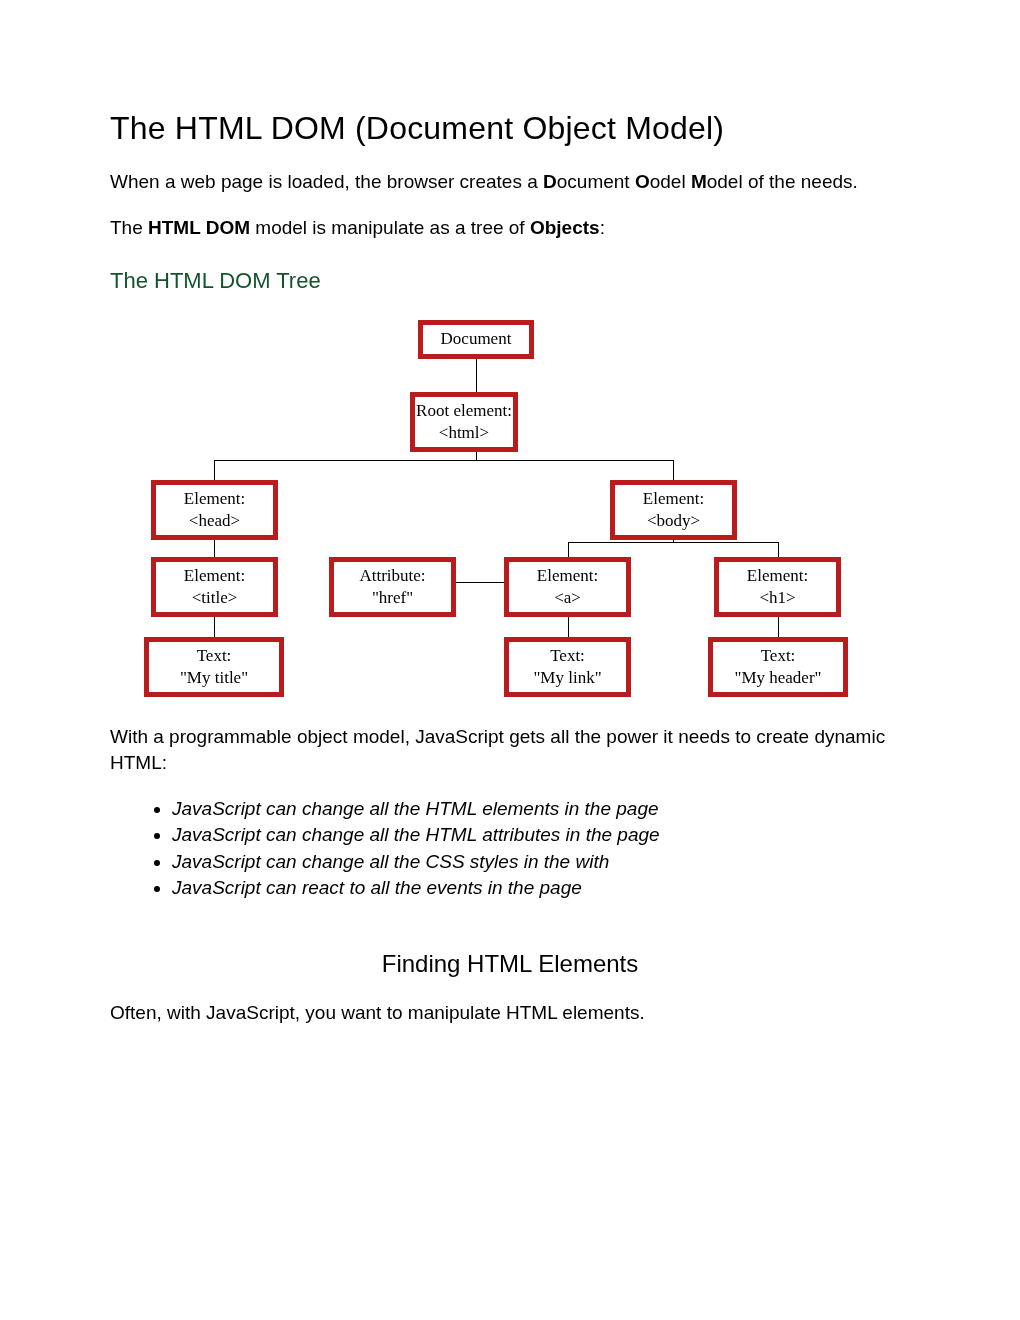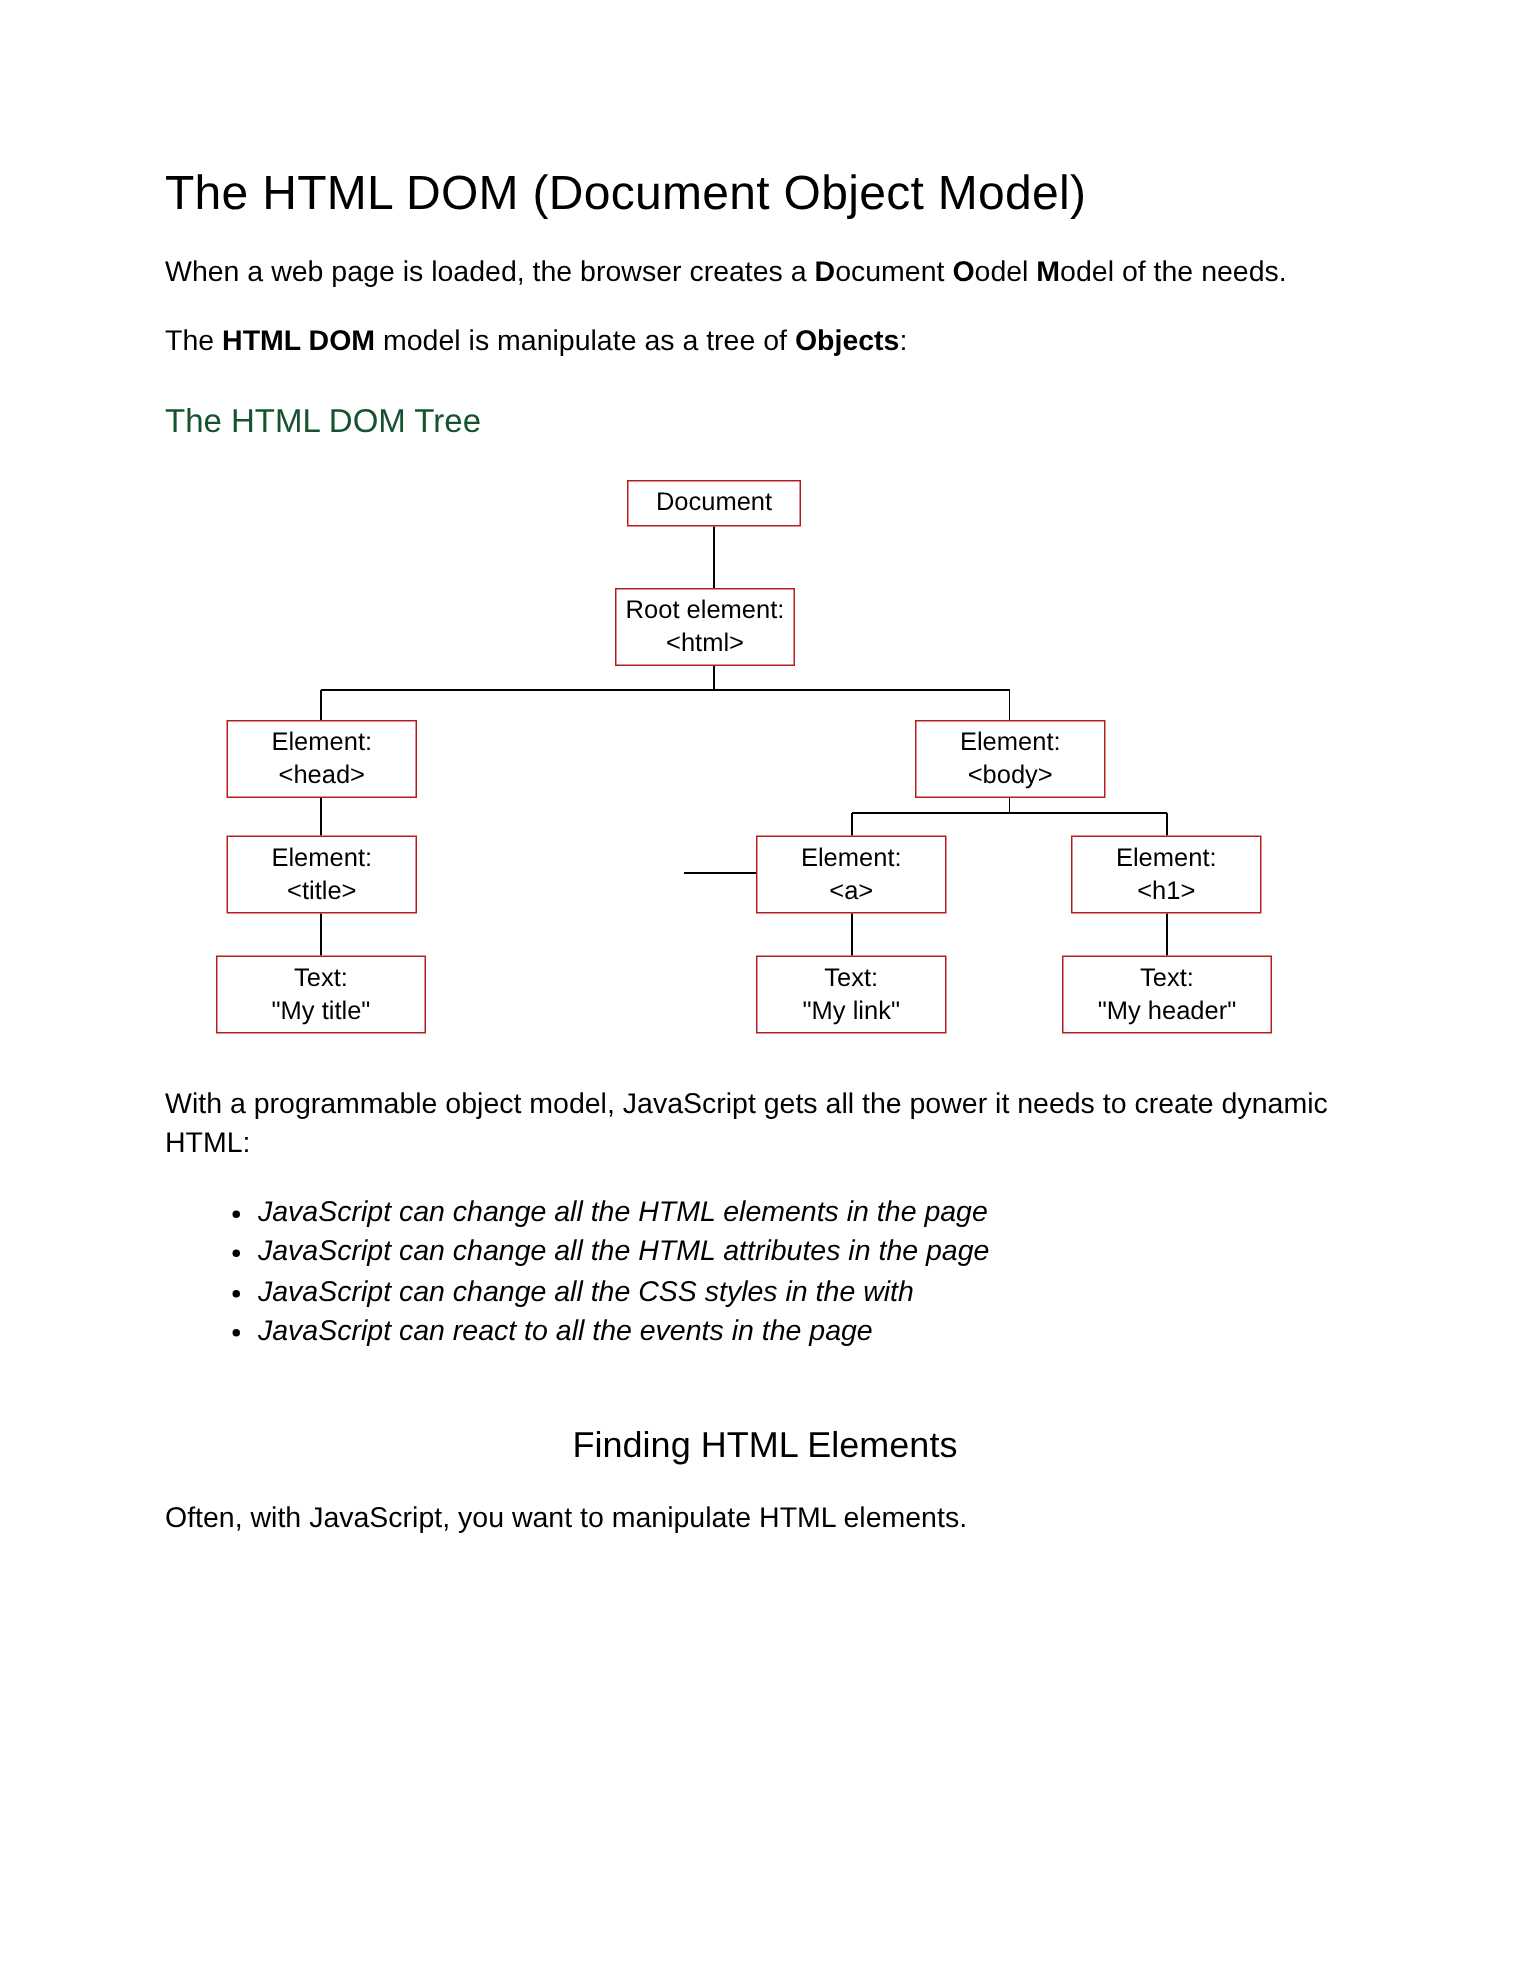--- a/index.html
+++ b/index.html
@@ -47,26 +47,27 @@
   .diagram {
     position: relative;
     width: 720px;
     height: 380px;
     margin: 0 0 32px 12px;
     font-family: "Bitstream Vera Sans", Verdana, sans-serif;
     font-size: 17px;
   }
   .node {
     position: absolute;
-    border: 1px solid #b91c1c;
+    border: 5px solid #b91c1c;
     background: #fff;
     text-align: center;
     line-height: 1.25;
     padding: 3px 0 4px 0;
     box-sizing: border-box;
+    font-family: Liberation Serif, serif;
   }
   svg.lines {
     position: absolute;
     left: 0; top: 0;
     width: 720px; height: 380px;
     z-index: -1;
   }
   svg.lines line {
     stroke: #000;
     stroke-width: 1;
@@ -114,35 +115,39 @@
     <line x1="334" y1="270" x2="382" y2="270"></line>
 
     <line x1="446" y1="295" x2="446" y2="325"></line>
 
     <line x1="656" y1="295" x2="656" y2="325"></line>
   </svg>
 
   <div class="node" style="left:296px; top:8px; width:116px;">
     <span>Document</span>
   </div>
-  <div class="node" style="left:288px; top:80px; width:120px;">
+  <div class="node" style="left:288px; top:80px; width:108px;">
     <span>Root element:</span><br>
     <span>&lt;html&gt;</span>
   </div>
   <div class="node" style="left:29px; top:168px; width:127px;">
     <span>Element:</span><br>
     <span>&lt;head&gt;</span>
   </div>
   <div class="node" style="left:488px; top:168px; width:127px;">
     <span>Element:</span><br>
     <span>&lt;body&gt;</span>
   </div>
   <div class="node" style="left:29px; top:245px; width:127px;">
     <span>Element:</span><br>
     <span>&lt;title&gt;</span>
+  </div>
+  <div class="node" style="left:207px; top:245px; width:127px;">
+    <span>Attribute:</span><br>
+    <span>"href"</span>
   </div>
   <div class="node" style="left:382px; top:245px; width:127px;">
     <span>Element:</span><br>
     <span>&lt;a&gt;</span>
   </div>
   <div class="node" style="left:592px; top:245px; width:127px;">
     <span>Element:</span><br>
     <span>&lt;h1&gt;</span>
   </div>
   <div class="node" style="left:22px; top:325px; width:140px;">

